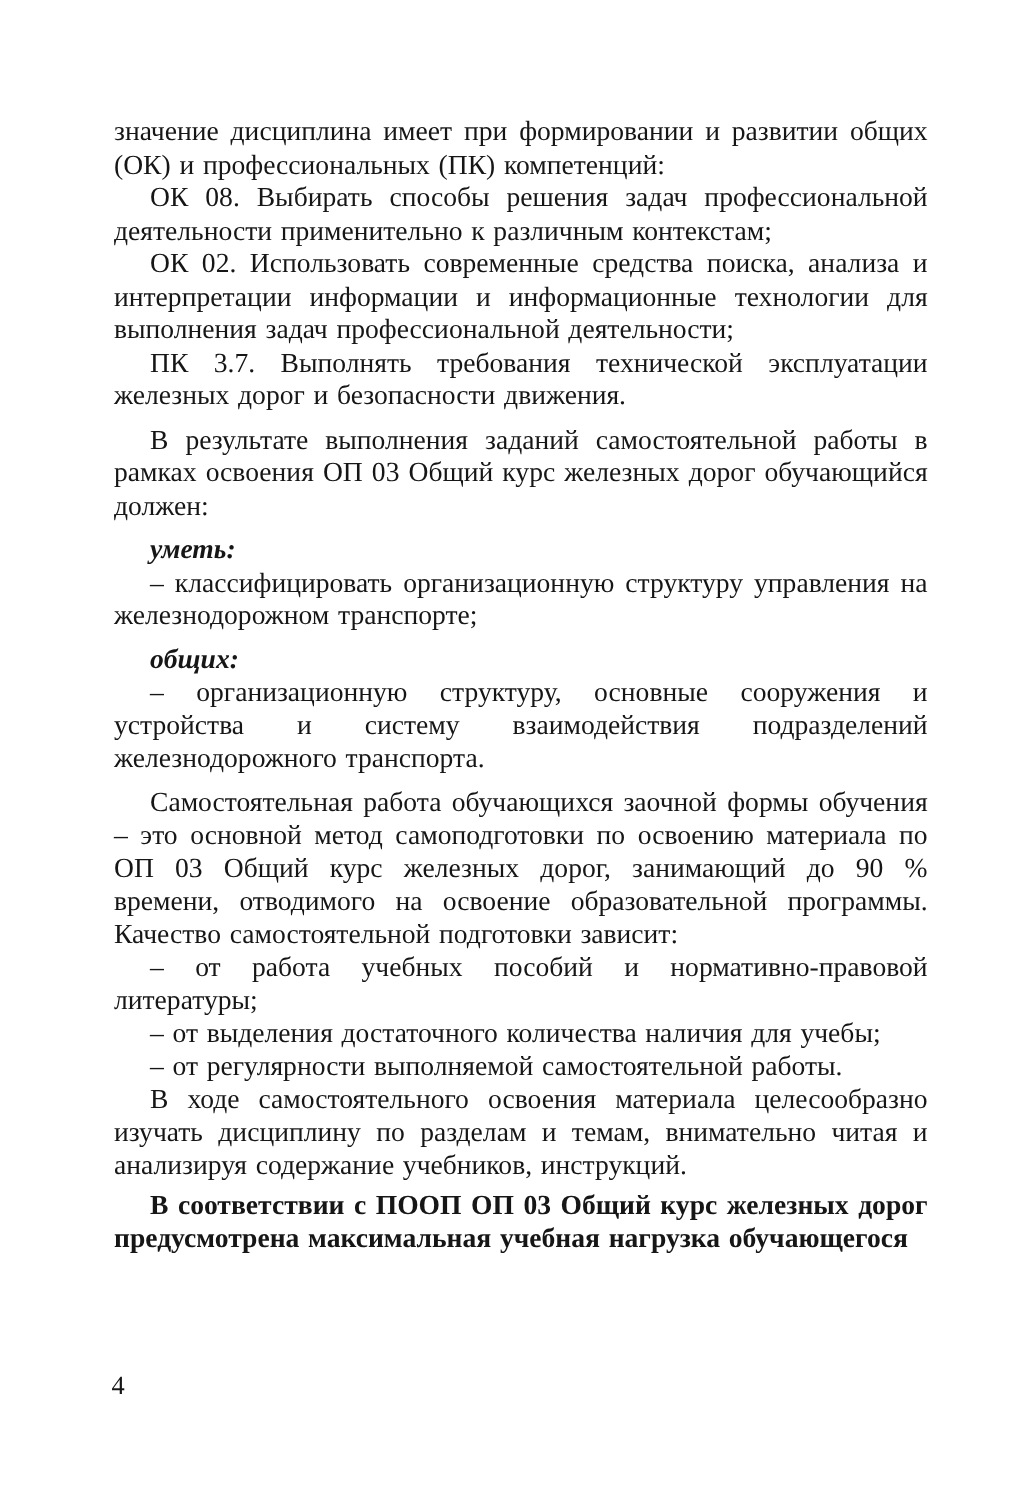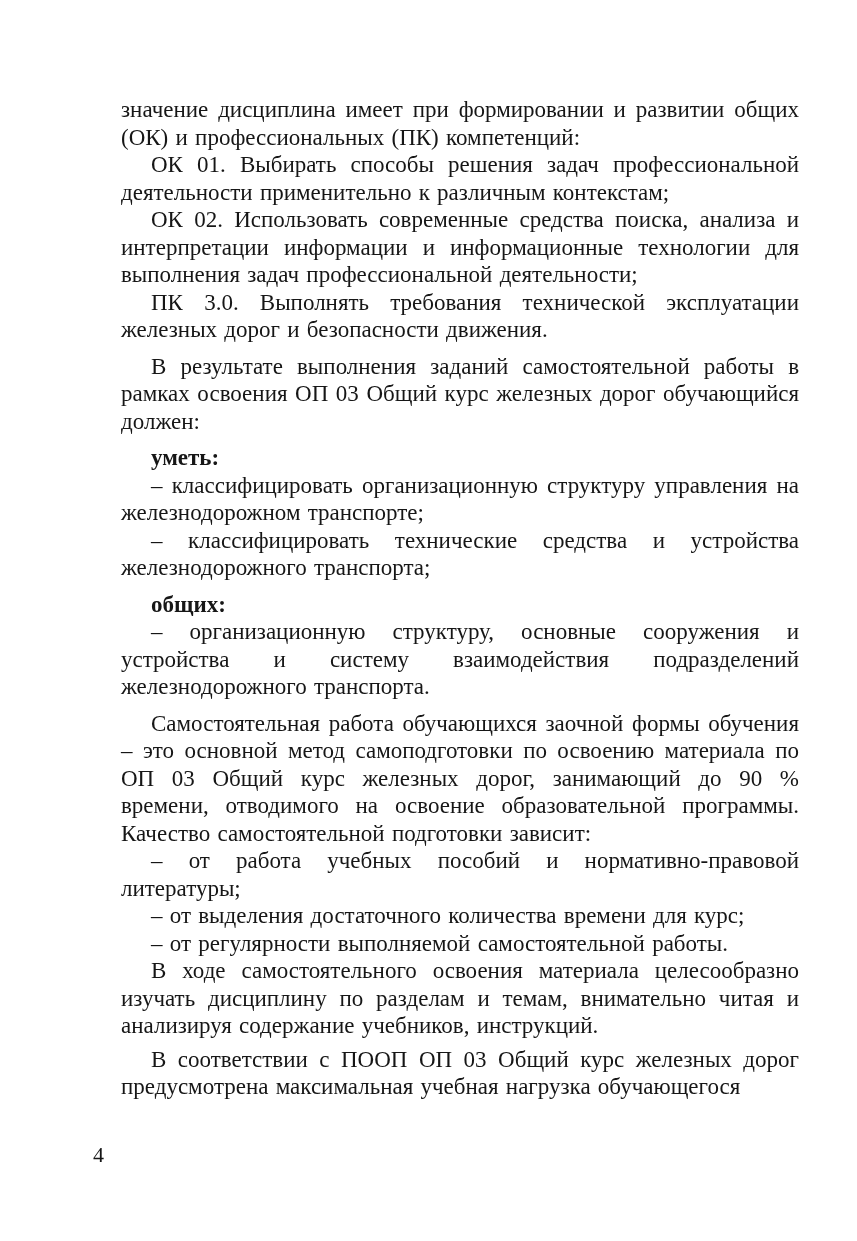--- a/index.html
+++ b/index.html
@@ -18,64 +18,64 @@
   }
   .text-block {
     position: absolute;
     left: 95px;
     top: 96px;
     width: 678px;
     font-size: 23px;
     line-height: 27.5px;
     text-align: justify;
     text-align-last: left;
-    margin-left: 26px;
   }
   .text-block p {
     margin: 0;
     padding: 0;
     text-indent: 30px;
     word-spacing: 1.5px;
   }
   .text-block p.no-indent {
     text-indent: 0;
   }
   .text-block p.gap {
     margin-top: 9px;
   }
   .text-block p.gap-sm {
     margin-top: 6px;
+    font-weight: bold;
   }
   .text-block p.subhead {
     font-weight: bold;
+    font-style: italic;
   }
   .page-number {
     position: absolute;
     left: 93px;
     top: 1141px;
     font-size: 22px;
     line-height: 28px;
   }
 </style>
 </head>
 <body>
 
 <div class="page">
   <div class="text-block">
     <p class="no-indent">значение дисциплина имеет при формировании и развитии общих (ОК) и профессиональных (ПК) компетенций:</p>
-    <p>ОК 01. Выбирать способы решения задач профессиональной деятельности применительно к различным контекстам;</p>
+    <p>ОК 08. Выбирать способы решения задач профессиональной деятельности применительно к различным контекстам;</p>
     <p>ОК 02. Использовать современные средства поиска, анализа и интерпретации информации и информационные технологии для выполнения задач профессиональной деятельности;</p>
-    <p>ПК 3.0. Выполнять требования технической эксплуатации железных дорог и безопасности движения.</p>
+    <p>ПК 3.7. Выполнять требования технической эксплуатации железных дорог и безопасности движения.</p>
     <p class="gap">В результате выполнения заданий самостоятельной работы в рамках освоения ОП 03 Общий курс железных дорог обучающийся должен:</p>
     <p class="gap subhead">уметь:</p>
     <p>– классифицировать организационную структуру управления на железнодорожном транспорте;</p>
-    <p>– классифицировать технические средства и устройства железнодорожного транспорта;</p>
     <p class="gap subhead">общих:</p>
     <p>– организационную структуру, основные сооружения и устройства и систему взаимодействия подразделений железнодорожного транспорта.</p>
     <p class="gap">Самостоятельная работа обучающихся заочной формы обучения – это основной метод самоподготовки по освоению материала по ОП 03 Общий курс железных дорог, занимающий до 90 % времени, отводимого на освоение образовательной программы. Качество самостоятельной подготовки зависит:</p>
     <p>– от работа учебных пособий и нормативно-правовой литературы;</p>
-    <p>– от выделения достаточного количества времени для курс;</p>
+    <p>– от выделения достаточного количества наличия для учебы;</p>
     <p>– от регулярности выполняемой самостоятельной работы.</p>
     <p>В ходе самостоятельного освоения материала целесообразно изучать дисциплину по разделам и темам, внимательно читая и анализируя содержание учебников, инструкций.</p>
     <p class="gap-sm">В соответствии с ПООП ОП 03 Общий курс железных дорог предусмотрена максимальная учебная нагрузка обучающегося</p>
   </div>
   <div class="page-number">4</div>
 </div>
 
 </body></html>

